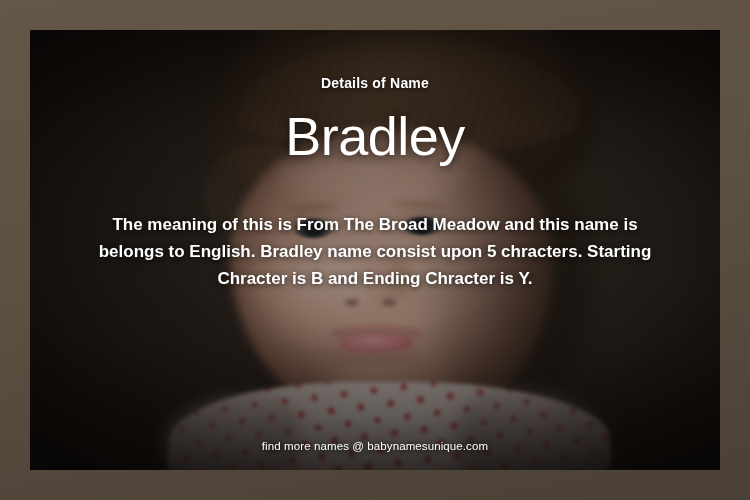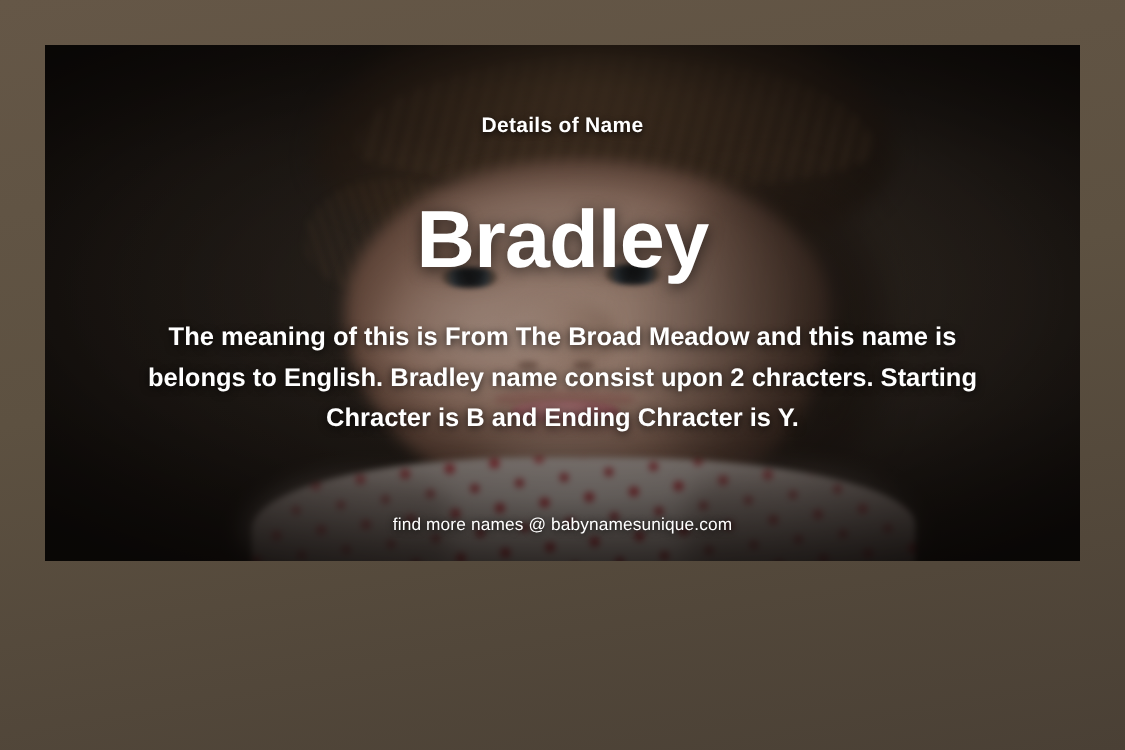--- a/index.html
+++ b/index.html
@@ -32,21 +32,21 @@
     background: linear-gradient(170deg, #655747 0%, #5d5141 45%, #4a4035 100%);
     z-index: 0;
   }
 
   
   .photo-area {
     position: absolute;
     left: 30px;
     top: 30px;
     width: 690px;
-    height: 344px;
+    height: 440px;
     z-index: 1;
     overflow: hidden;
     background: #1d1813;
   }
 
   
   .photo-bg {
     position: absolute;
     inset: 0;
     background-color: #231d18;
@@ -343,25 +343,24 @@
     font-weight: bold;
     letter-spacing: 0.2px;
     text-shadow: 0 1px 4px rgba(0,0,0,0.75);
   }
   .name-title {
     position: absolute;
     top: 78px;
     left: 0;
     right: 0;
     font-size: 54px;
-    font-weight: bold;
+    font-weight: normal;
     line-height: 1.05;
     letter-spacing: -0.5px;
     text-shadow: 0 2px 10px rgba(0,0,0,0.65);
-    margin-top: 24px;
   }
   .description {
     position: absolute;
     top: 182px;
     left: 62px;
     right: 62px;
     font-size: 17px;
     font-weight: bold;
     line-height: 1.58;
     text-shadow: 0 1px 6px rgba(0,0,0,0.8);
@@ -421,19 +420,19 @@
 
       <div class="vignette"></div>
       <div class="scrim"></div>
     </div>
 
     <div class="overlay">
       <div class="kicker">Details of Name</div>
 
       <div class="name-title">Bradley</div>
 
-      <div class="description">The meaning of this is From The Broad Meadow and this name is belongs to English. Bradley name consist upon 2 chracters. Starting Chracter is B and Ending Chracter is Y.</div>
+      <div class="description">The meaning of this is From The Broad Meadow and this name is belongs to English. Bradley name consist upon 5 chracters. Starting Chracter is B and Ending Chracter is Y.</div>
 
       <div class="footer-note">find more names @ babynamesunique.com</div>
     </div>
 
   </div>
 </div>
 
 </body></html>

